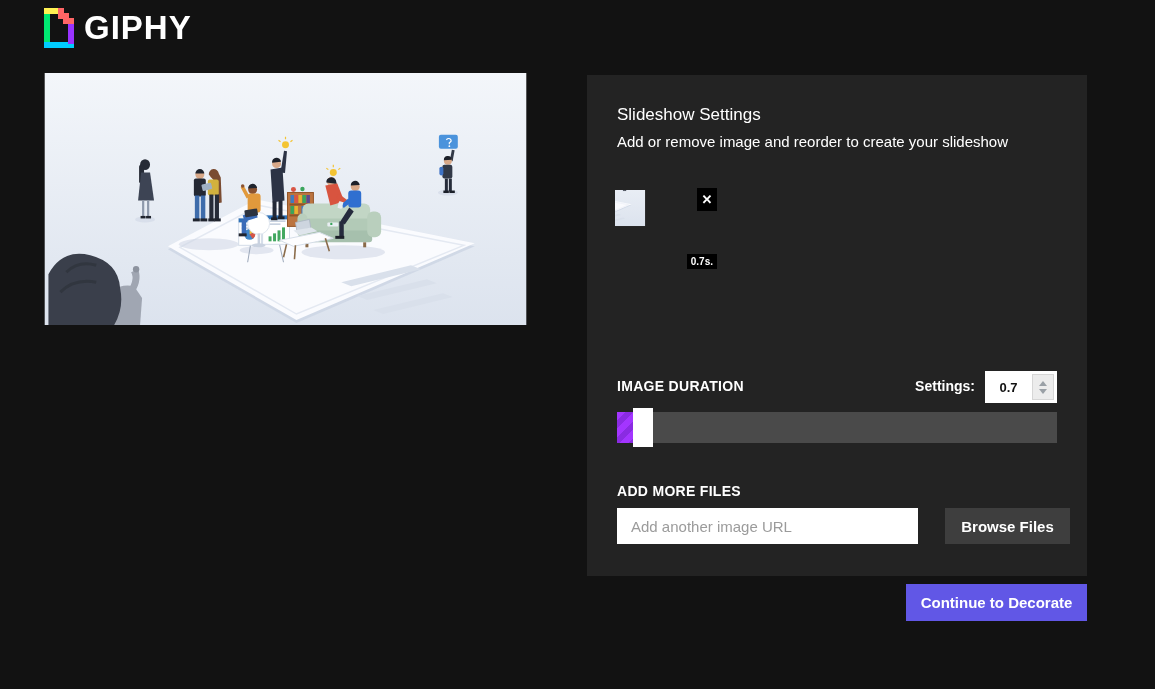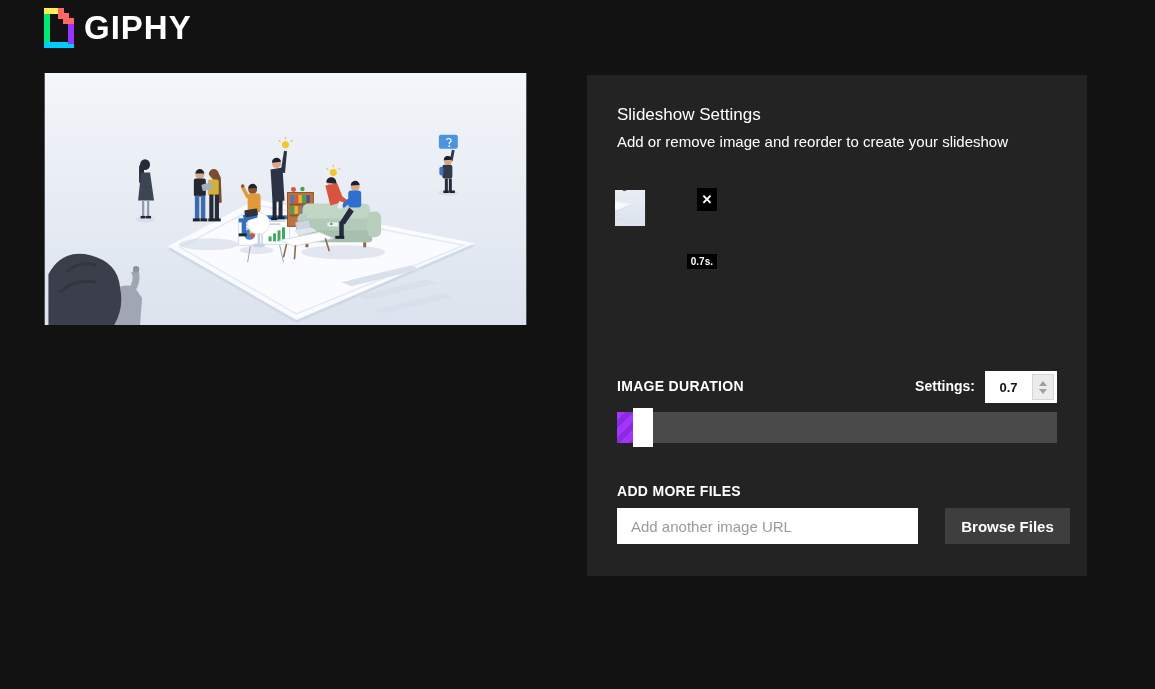--- a/index.html
+++ b/index.html
@@ -264,14 +264,15 @@
     <div class="slider">
       <div class="slider-fill"></div>
       <div class="slider-handle"></div>
     </div>
 
     <div class="addfiles-label">ADD MORE FILES</div>
     <input class="url-input" type="text" placeholder="Add another image URL" style="">
     <button class="browse-btn">Browse Files</button>
   </section>
 
+  <button class="continue-btn">Continue to Decorate</button>
 
 </div>
 
 </body></html>

